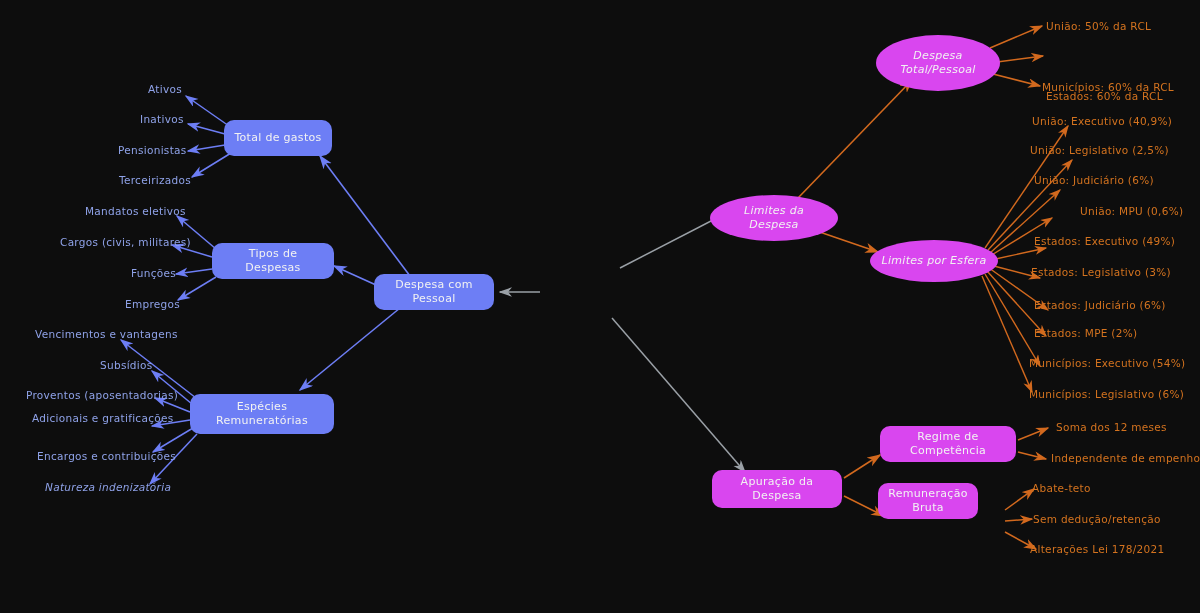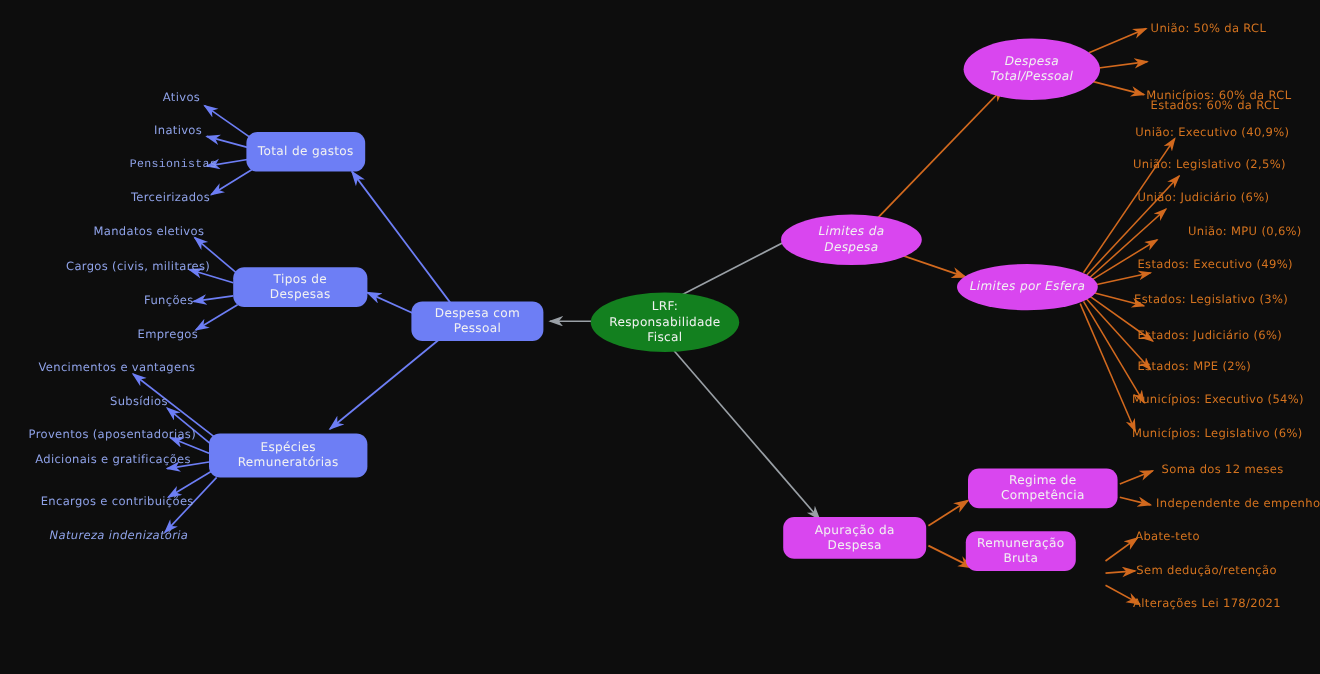--- a/index.html
+++ b/index.html
@@ -131,23 +131,20 @@
       <line x1="1018" y1="452" x2="1046" y2="459"></line>
     </g>
 
     <g stroke="#d2691e" stroke-width="1.5" fill="none" marker-end="url(#ar-orange)">
       <line x1="1005" y1="510" x2="1034" y2="489"></line>
       <line x1="1005" y1="521" x2="1032" y2="519"></line>
       <line x1="1005" y1="532" x2="1036" y2="549"></line>
     </g>
   </svg>
 
-  <div class="node ellipse green" style="left:537px;top:266px;width:135px;height:54px;">LRF:
-Responsabilidade
-Fiscal</div>
 
   <div class="node rect blue" style="left:224px;top:120px;width:108px;height:36px;">Total de gastos</div>
 
   <div class="node rect blue" style="left:374px;top:274px;width:120px;height:36px;">Despesa com Pessoal</div>
 
   <div class="node rect blue" style="left:190px;top:394px;width:144px;height:40px;">Espécies Remuneratórias</div>
 
   <div class="node rect blue" style="left:212px;top:243px;width:122px;height:36px;">Tipos de Despesas</div>
 
   <div class="node ellipse orange" style="left:710px;top:195px;width:128px;height:46px;">Limites da
@@ -159,21 +156,21 @@
   <div class="node ellipse orange" style="left:870px;top:240px;width:128px;height:42px;">Limites por Esfera</div>
 
   <div class="node rect brown" style="left:712px;top:470px;width:130px;height:38px;">Apuração da Despesa</div>
 
   <div class="node rect brown" style="left:880px;top:426px;width:136px;height:36px;">Regime de Competência</div>
 
   <div class="node rect brown" style="left:878px;top:483px;width:100px;height:36px;">Remuneração Bruta</div>
 
   <div class="leaf leaf-blue" style="left:148px;top:83px;">Ativos</div>
   <div class="leaf leaf-blue" style="left:140px;top:113px;">Inativos</div>
-  <div class="leaf leaf-blue" style="left:118px;top:144px;font-family:Liberation Mono, monospace;">Pensionistas</div>
+  <div class="leaf leaf-blue" style="left:118px;top:144px;">Pensionistas</div>
   <div class="leaf leaf-blue" style="left:119px;top:174px;">Terceirizados</div>
 
   <div class="leaf leaf-blue" style="left:85px;top:205px;">Mandatos eletivos</div>
   <div class="leaf leaf-blue" style="left:60px;top:236px;">Cargos (civis, militares)</div>
   <div class="leaf leaf-blue" style="left:131px;top:267px;">Funções</div>
   <div class="leaf leaf-blue" style="left:125px;top:298px;">Empregos</div>
 
   <div class="leaf leaf-blue" style="left:35px;top:328px;">Vencimentos e vantagens</div>
   <div class="leaf leaf-blue" style="left:100px;top:359px;">Subsídios</div>
   <div class="leaf leaf-blue" style="left:26px;top:389px;">Proventos (aposentadorias)</div>

